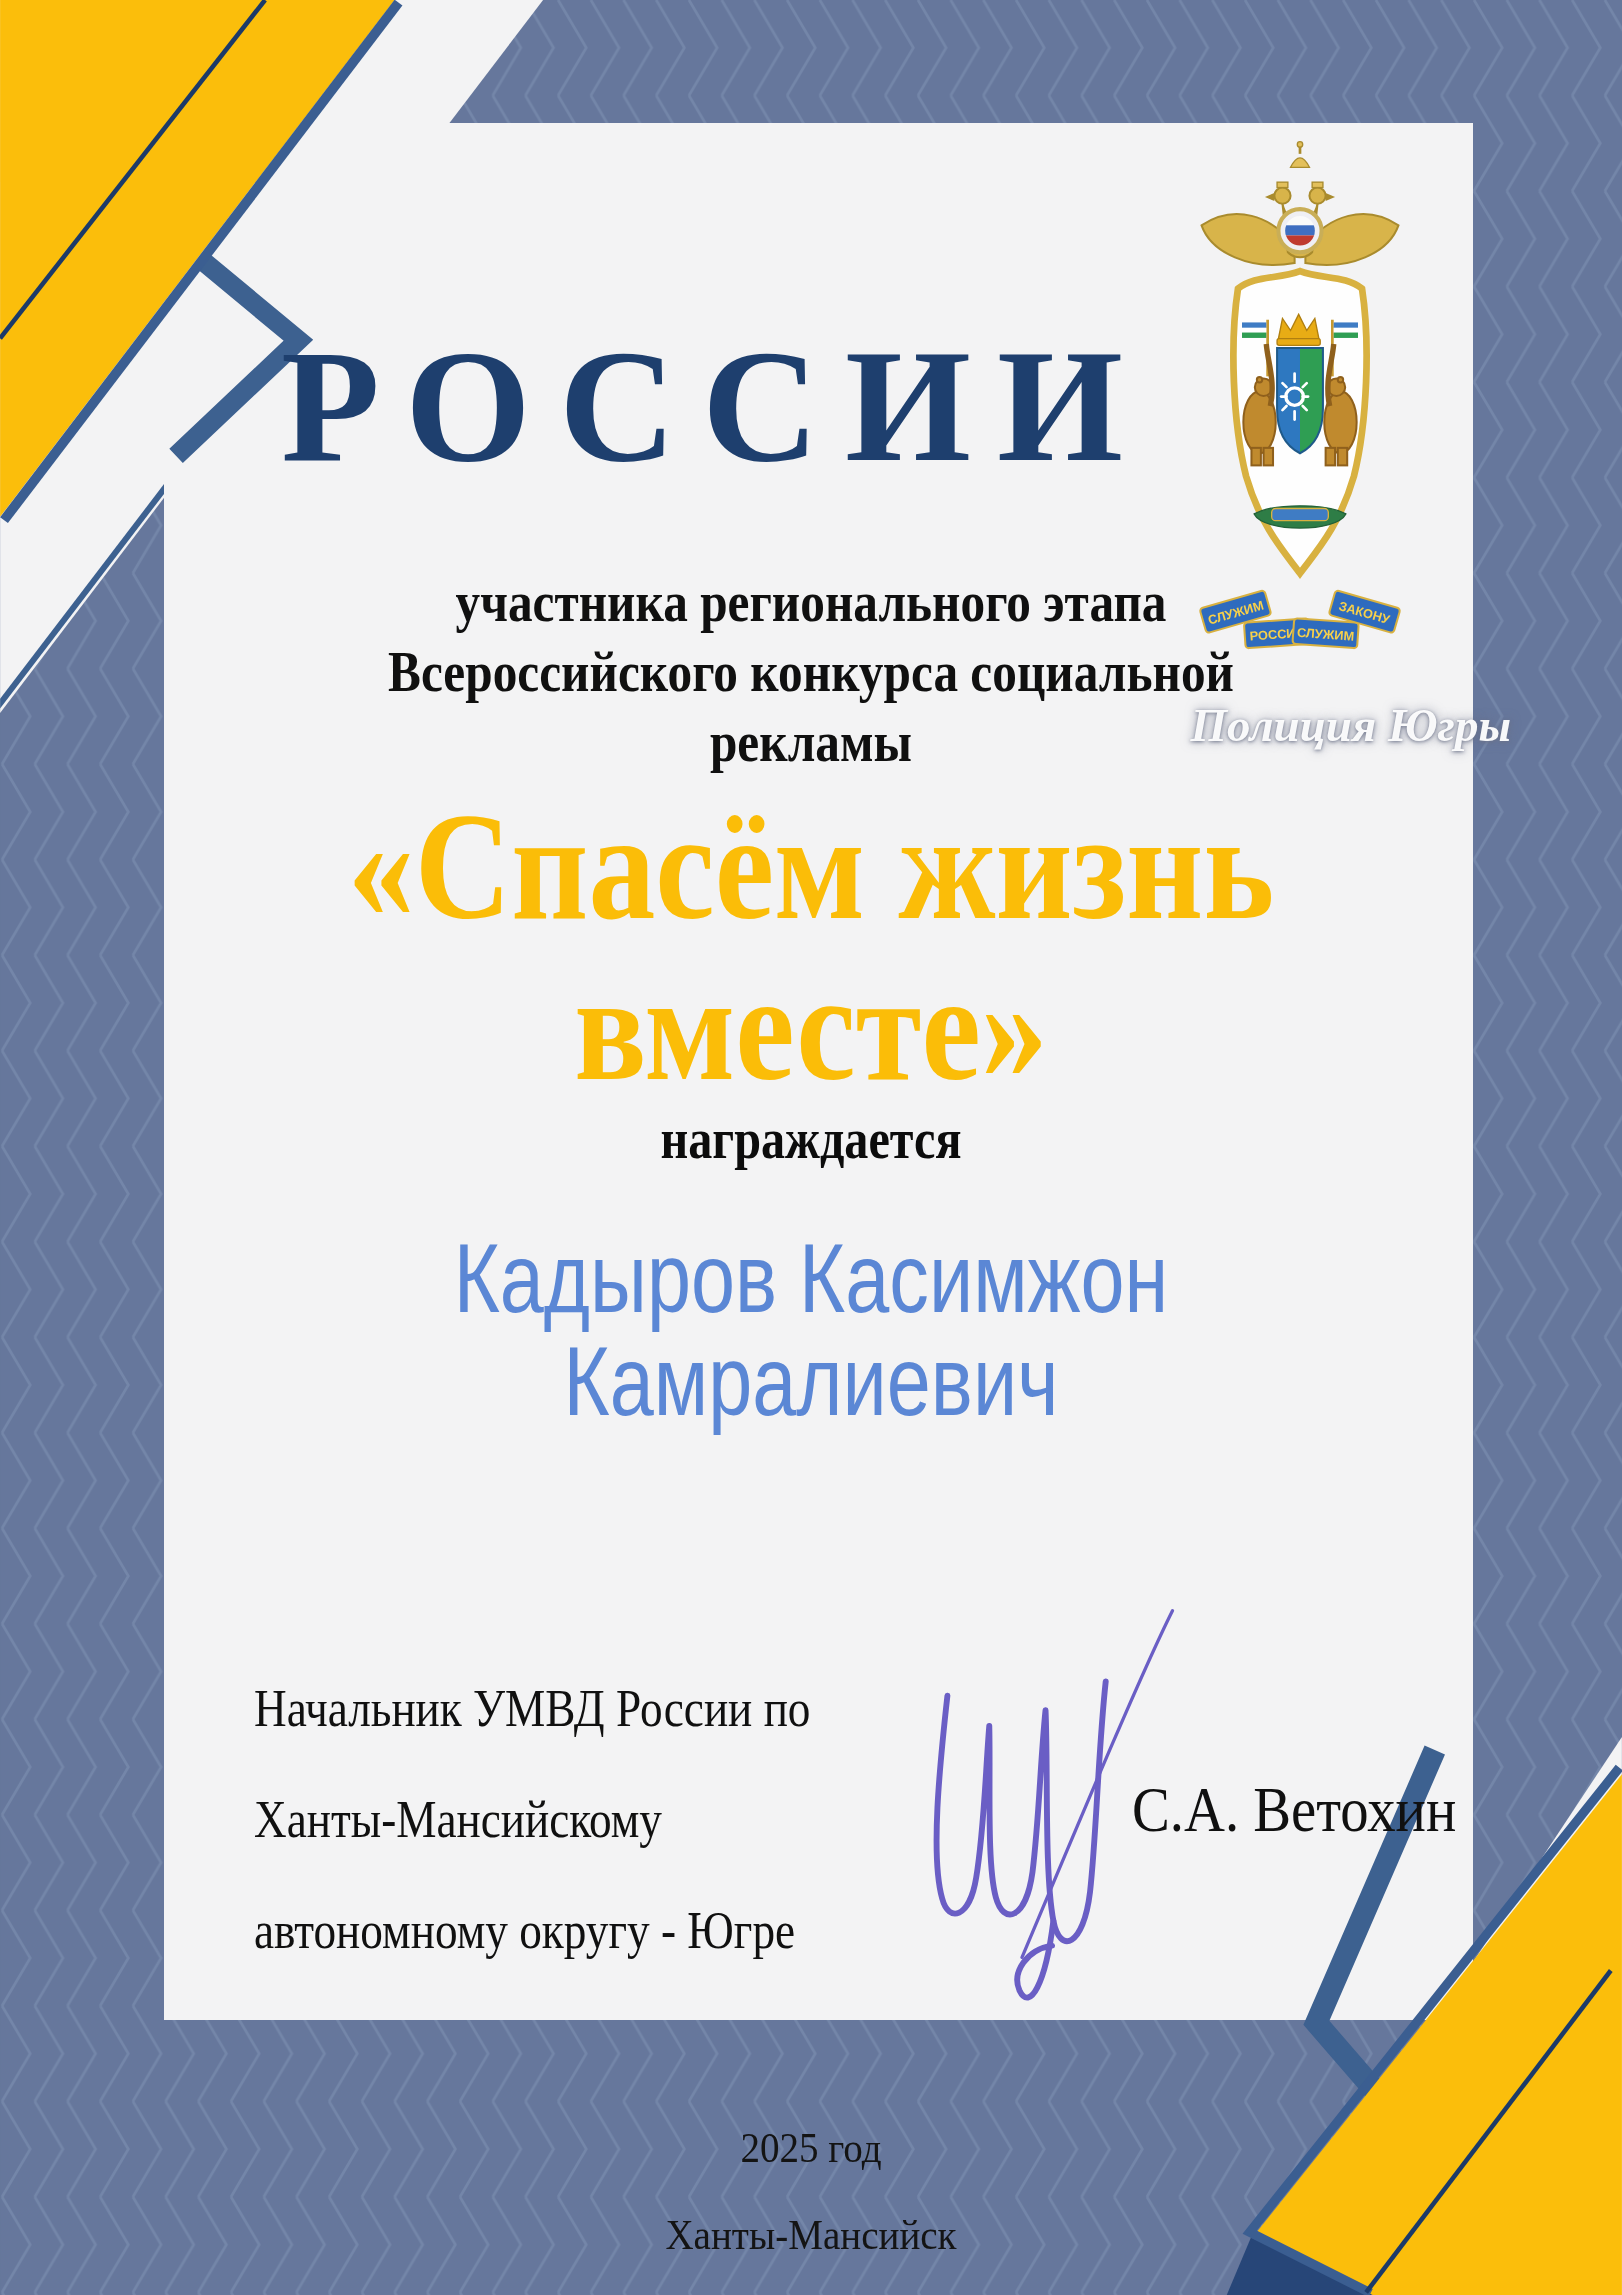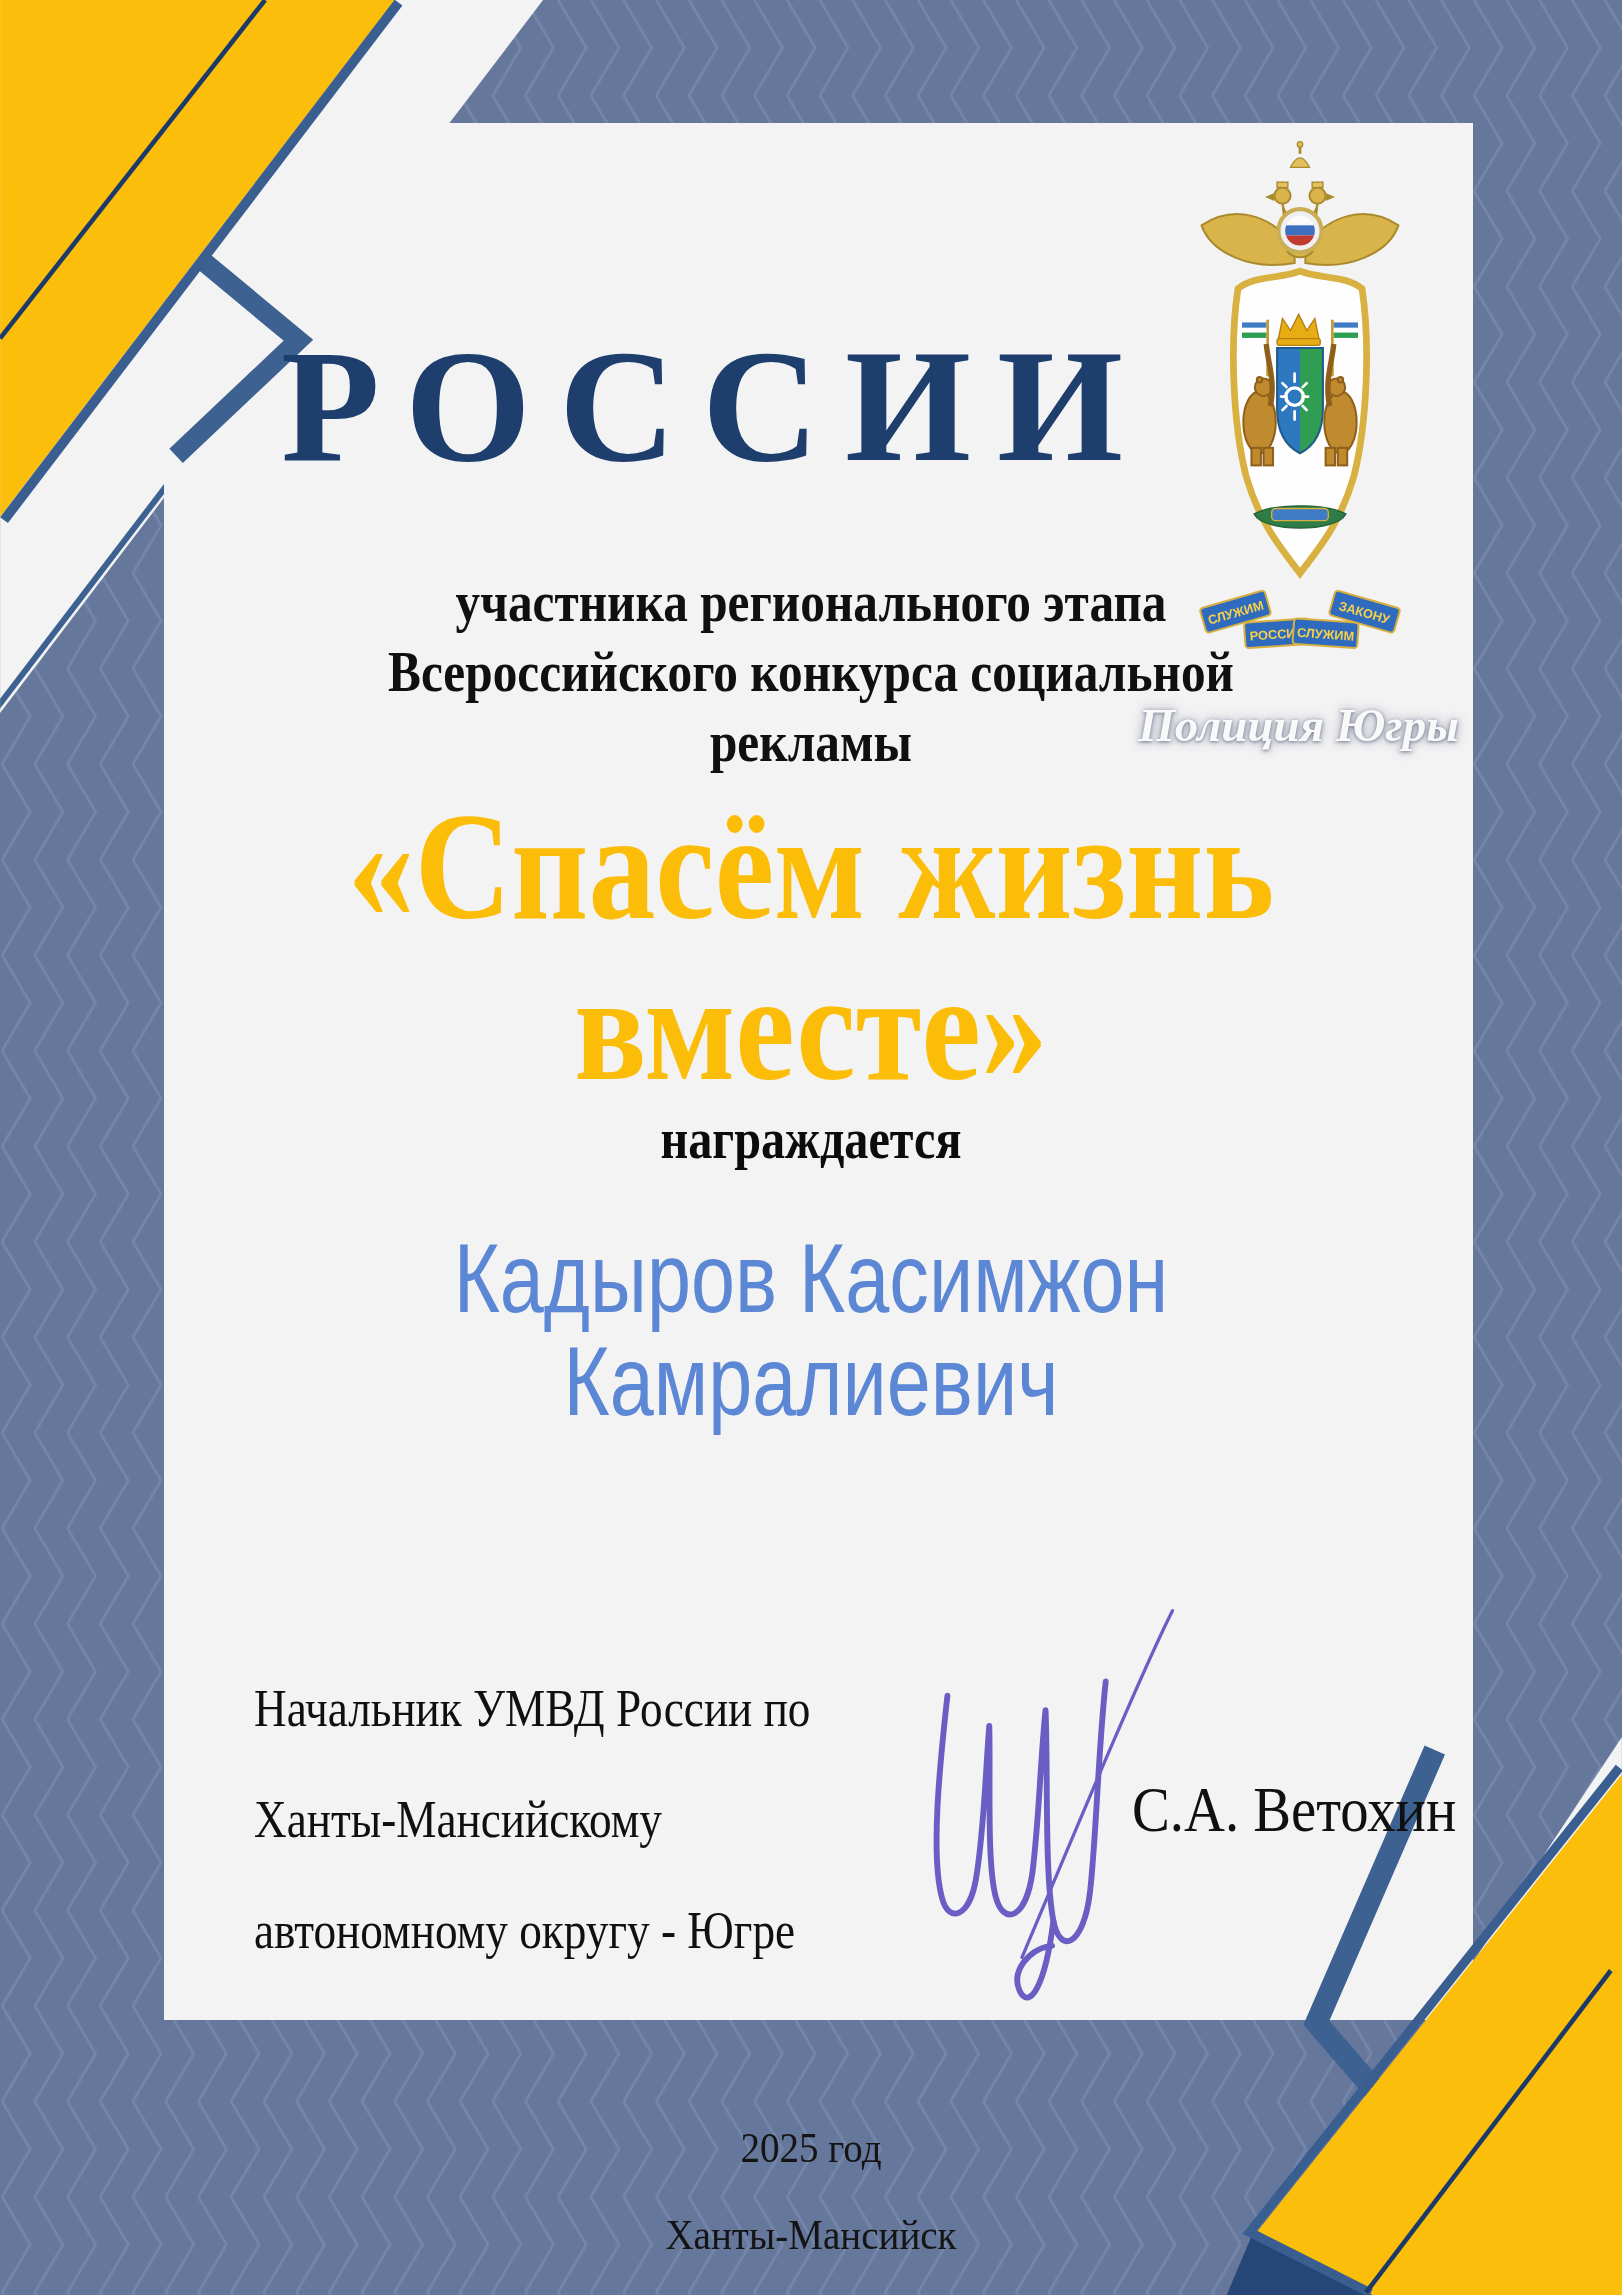--- a/index.html
+++ b/index.html
@@ -22,21 +22,21 @@
            transform:scaleX(.86);transform-origin:50% 0;}
   .recipient{top:1226px;font-family:"Liberation Sans","DejaVu Sans",sans-serif;
              font-size:99px;line-height:103px;color:#5B87D5;
              transform:scaleX(.80);transform-origin:50% 0;}
   .sig-title{left:254px;top:1653px;font-size:52px;line-height:111px;color:#101010;
              transform:scaleX(.87);transform-origin:0 0;}
   .sig-name{left:1132px;top:1779px;font-size:63px;line-height:1;color:#101010;
             transform:scaleX(.90);transform-origin:0 0;}
   .year{top:2127px;font-size:42px;line-height:1;color:#141414;transform:scaleX(.93);transform-origin:50% 0;}
   .city{top:2214px;font-size:42px;line-height:1;color:#141414;transform:scaleX(.93);transform-origin:50% 0;}
-  .emblem-caption{left:1086px;top:698px;width:425px;text-align:center;z-index:6;
+  .emblem-caption{left:1086px;top:698px;width:425px;text-align:right;z-index:6;
       font-style:italic;font-weight:700;font-size:47px;color:rgba(255,255,255,.95);
       text-shadow:0 1.3px 3.9px rgba(108,114,136,.95),0 0 10.5px rgba(108,114,136,.65);}
   .ribbon-text{font-family:"Liberation Sans","DejaVu Sans",sans-serif;font-weight:700;fill:#F7D04A;}
 </style>
 </head>
 <body>
 
 <div class="page">
 
   <svg class="layer z0" width="1622" height="2295" viewBox="0 0 2479 3508">

